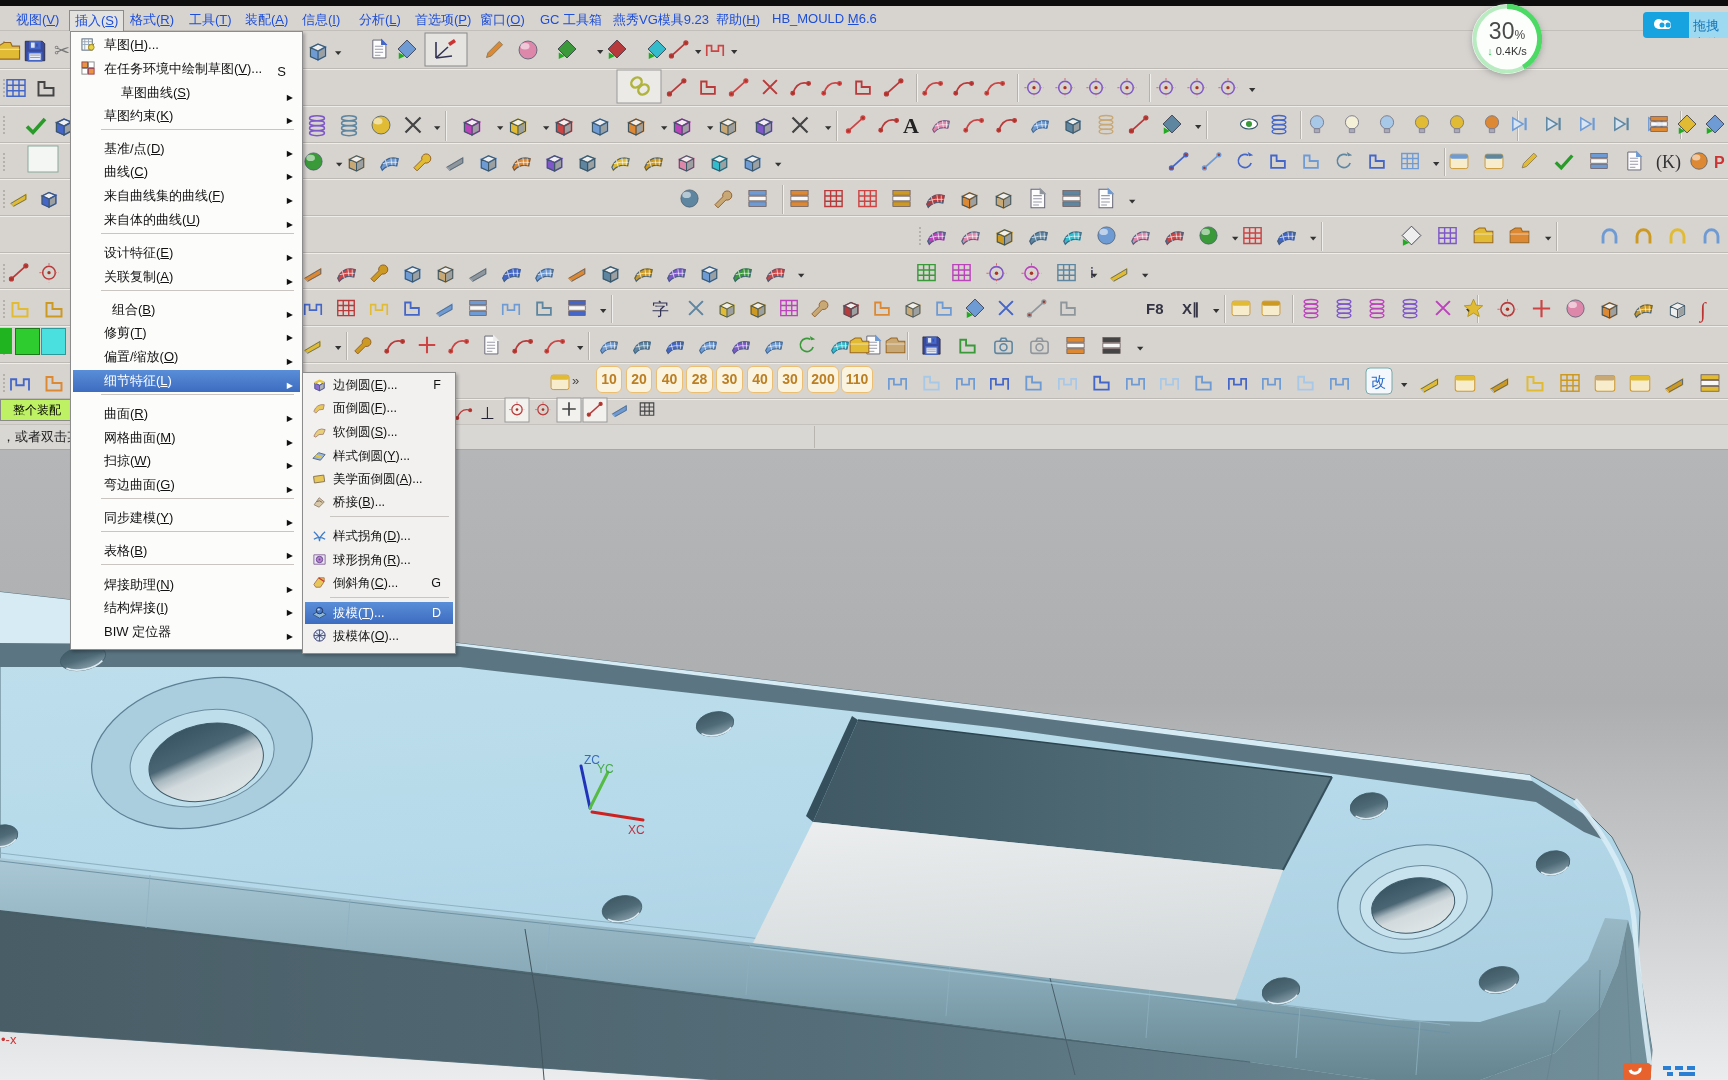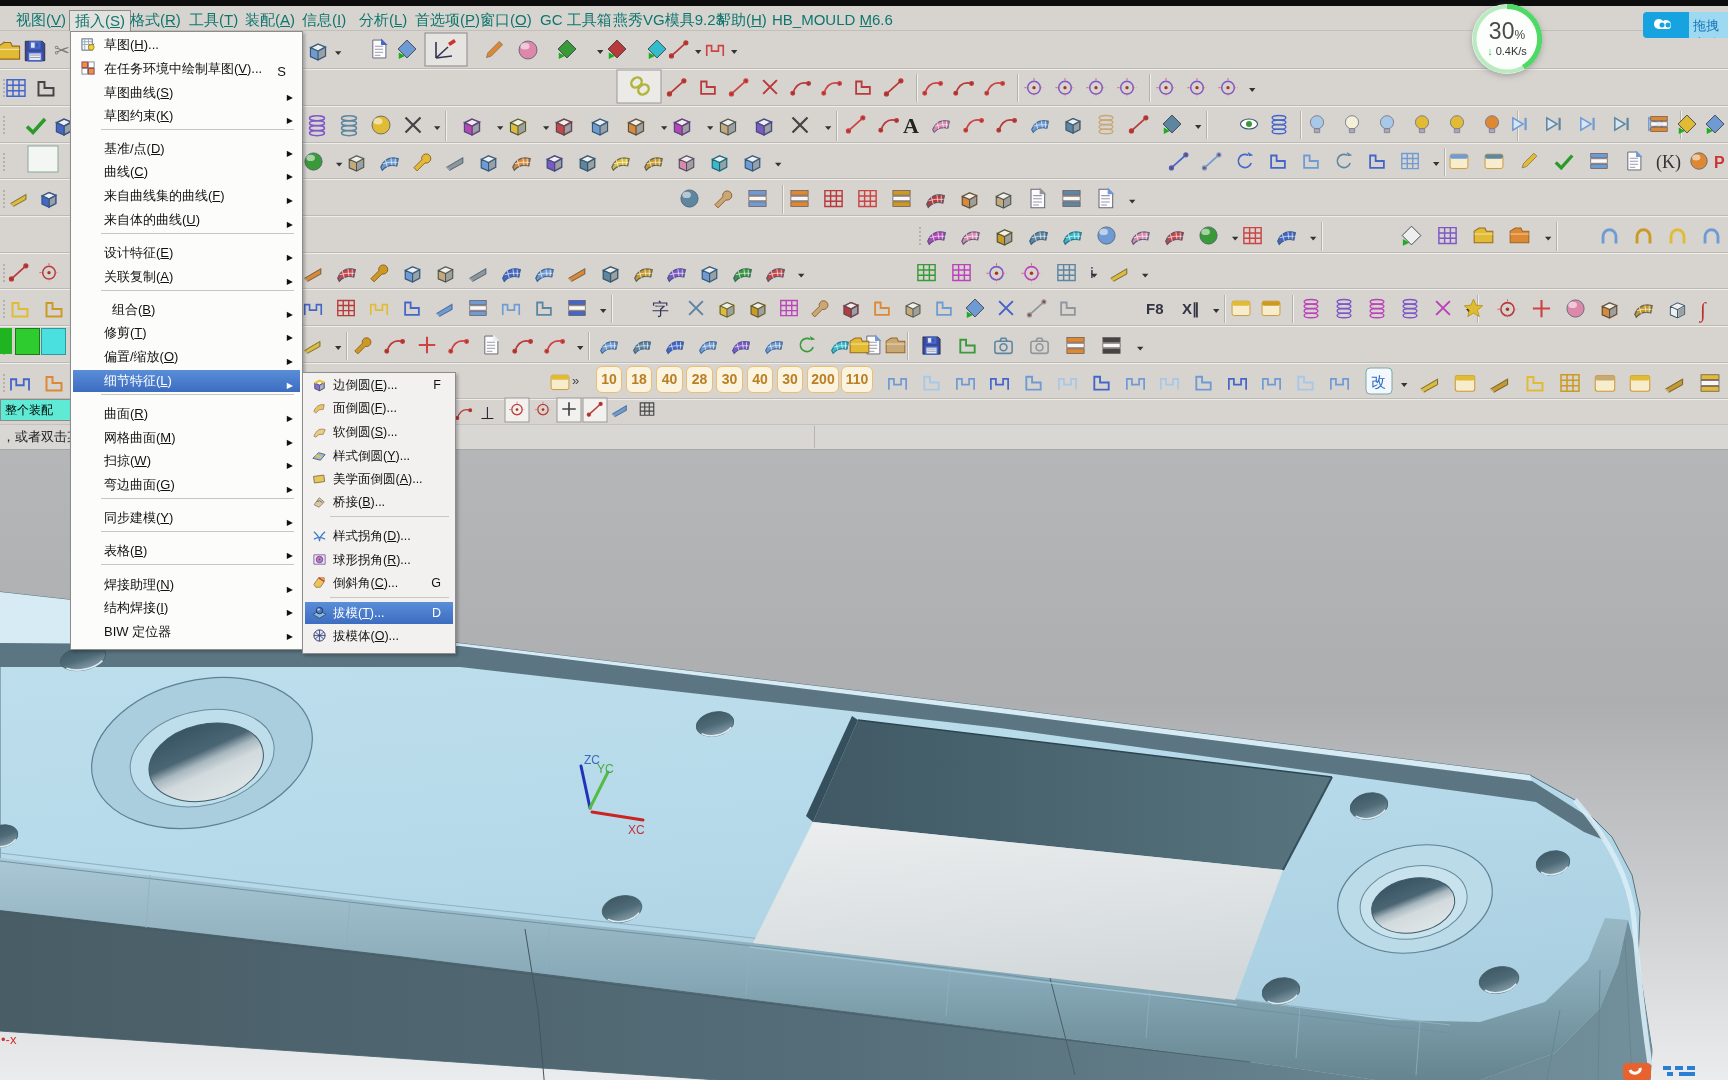--- a/index.html
+++ b/index.html
@@ -1,19 +1,19 @@
 <!DOCTYPE html>
 <html><head><meta charset="utf-8">
 <style>
 *{margin:0;padding:0;box-sizing:border-box}
 html,body{width:1728px;height:1080px;overflow:hidden;font-family:"Liberation Sans",sans-serif}
 #root{position:relative;width:1728px;height:1080px;background:#d7d4d0}
 .abs{position:absolute}
 .nb{position:absolute;top:366px;height:27px;background:#faf3df;border:1px solid #ecbe72;border-radius:6px;color:#bc7e22;font-weight:bold;font-size:14px;text-align:center;line-height:25px}
-.mb{font-size:15px;color:#0f766e;white-space:nowrap}
+.mb{font-size:13px;color:#1d4ed8;white-space:nowrap}
 </style></head>
 <body>
 <div id="root">
 <div class="abs" style="left:0;top:0;width:1728px;height:6px;background:#0d0d0e"></div>
 <div class="abs" style="left:1570px;top:0;width:158px;height:8px;background:#0d0d0e"></div>
 
 <div class="abs mb" style="left:0;top:6px;width:1728px;height:25px;background:#d7d4d0;border-bottom:1px solid #c2bfba">
  <span class="abs" style="left:16px;top:5px">视图(<u>V</u>)</span>
  <span class="abs" style="left:69px;top:4px;padding:1px 5px;background:#e4e2de;border:1px solid #8b8b8b">插入(<u>S</u>)</span>
  <span class="abs" style="left:130px;top:5px">格式(<u>R</u>)</span>
@@ -574,33 +574,33 @@
       <use href="#ci" x="508" y="400" width="18" height="18" fill="#b83a3a" stroke="#b83a3a"></use>
       <use href="#ci" x="534" y="400" width="18" height="18" fill="#b83a3a" stroke="#b83a3a"></use>
       <rect x="557" y="398" width="24" height="24" fill="#f2f1ee" stroke="#999" stroke-width="1"></rect>
       <use href="#pl" x="560" y="400" width="18" height="18" fill="#444444" stroke="#444444"></use>
       <rect x="583" y="398" width="24" height="24" fill="#f2f1ee" stroke="#999" stroke-width="1"></rect>
       <use href="#ln" x="586" y="400" width="18" height="18" fill="#b83a3a" stroke="#b83a3a"></use>
       <use href="#wdg" x="610" y="399" width="20" height="20" fill="#6f9bd4" stroke="#6f9bd4"></use>
       <use href="#gr3" x="638" y="400" width="18" height="18" fill="#444444" stroke="#444444"></use>
 </svg>
 <div class="nb" style="left:596px;width:26px">10</div>
-    <div class="nb" style="left:626px;width:26px">18</div>
+    <div class="nb" style="left:626px;width:26px">20</div>
     <div class="nb" style="left:656px;width:27px">40</div>
     <div class="nb" style="left:686px;width:27px">28</div>
     <div class="nb" style="left:716px;width:27px">30</div>
     <div class="nb" style="left:747px;width:26px">40</div>
     <div class="nb" style="left:777px;width:26px">30</div>
     <div class="nb" style="left:807px;width:32px">200</div>
     <div class="nb" style="left:841px;width:32px">110</div>
 <div class="abs" style="left:0px;top:328px;width:12px;height:26px;background:#21b421"></div>
 <div class="abs" style="left:15px;top:328px;width:25px;height:27px;background:#2ecc2e;border:1px solid #1a7a1a"></div>
 <div class="abs" style="left:41px;top:328px;width:25px;height:27px;background:#4ae0e0;border:1px solid #2a9a9a"></div>
 
-<div class="abs" style="left:0;top:399px;width:100px;height:22px;background:#5eead4;border:1px solid #8a8a8a;font-size:12px;line-height:20px;padding-left:4px">整个装配<span style="position:absolute;right:3px;top:0;font-size:8px;color:#444">▼</span></div>
+<div class="abs" style="left:0;top:399px;width:100px;height:22px;background:#bef264;border:1px solid #8a8a8a;font-size:12px;line-height:20px;padding-left:12px">整个装配<span style="position:absolute;right:3px;top:0;font-size:8px;color:#444">▼</span></div>
 <div class="abs" style="left:0;top:424px;width:1728px;height:26px;background:#d9d7d4;border-top:1px solid #c5c2be;border-bottom:1px solid #a9a7a4"></div>
 <div class="abs" style="left:814px;top:426px;width:1px;height:22px;background:#b8b5b1"></div>
 <div class="abs" style="left:2px;top:428px;font-size:13px;color:#222">，或者双击某一对象</div>
 
 <div class="abs" style="left:0;top:450px;width:1728px;height:630px;background:linear-gradient(#b5b6b8,#adaeb0 40%,#cdcecf 72%,#ebeced)"></div>
 
 <svg id="part" width="1728" height="630" viewBox="0 0 1728 630" style="position:absolute;left:0;top:450px">
 <defs>
 <linearGradient id="gHoleL" x1="0" y1="0" x2="0.3" y2="1">
  <stop offset="0" stop-color="#33505e"></stop>
@@ -749,21 +749,21 @@
       <div style="position:absolute;left:2px;right:2px;top:26px;height:22px;line-height:22px;">
         <span style="position:absolute;left:8px;top:3px"><svg width="15" height="15" viewBox="0 0 16 16">
             <rect x="1" y="1" width="6" height="6" fill="#e89440" stroke="#945"></rect>
             <rect x="8" y="8" width="6" height="6" fill="#e89440" stroke="#945"></rect>
             <rect x="8" y="1" width="6" height="6" fill="#fff" stroke="#888"></rect>
             <rect x="1" y="8" width="6" height="6" fill="#fff" stroke="#888"></rect>
           </svg></span>
         <span style="position:absolute;left:31px;white-space:nowrap">在任务环境中绘制草图(<u>V</u>)...</span>
         <span style="position:absolute;right:14px;top:3px">S</span>
       </div>
-      <div style="position:absolute;left:2px;right:2px;top:50px;height:22px;line-height:22px;">
+      <div style="position:absolute;left:19px;right:2px;top:50px;height:22px;line-height:22px;">
         <span style="position:absolute;left:31px;white-space:nowrap">草图曲线(<u>S</u>)</span>
         <span style="position:absolute;right:7px;top:5px;font-size:8px">▶</span>
       </div>
       <div style="position:absolute;left:2px;right:2px;top:73px;height:22px;line-height:22px;">
         <span style="position:absolute;left:31px;white-space:nowrap">草图约束(<u>K</u>)</span>
         <span style="position:absolute;right:7px;top:5px;font-size:8px">▶</span>
       </div>
       <div style="position:absolute;left:30px;right:8px;top:97px;height:1px;background:#c9c6c2"></div>
       <div style="position:absolute;left:2px;right:2px;top:106px;height:22px;line-height:22px;">
         <span style="position:absolute;left:31px;white-space:nowrap">基准/点(<u>D</u>)</span>

